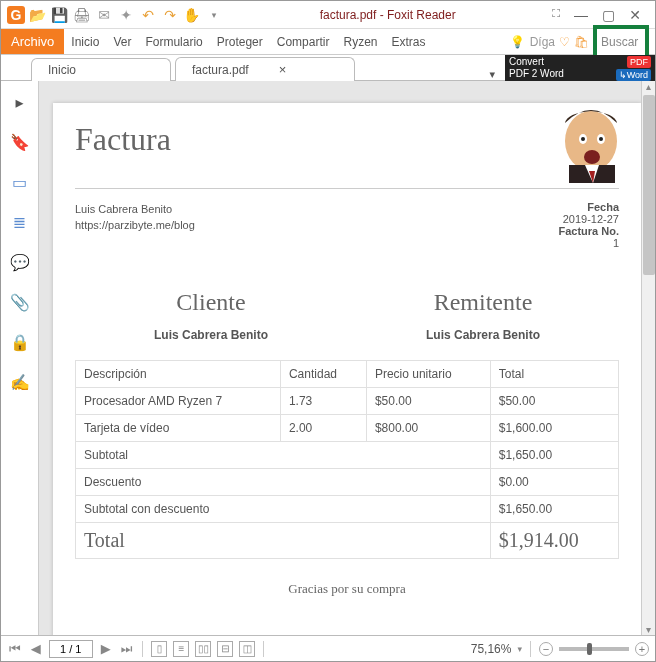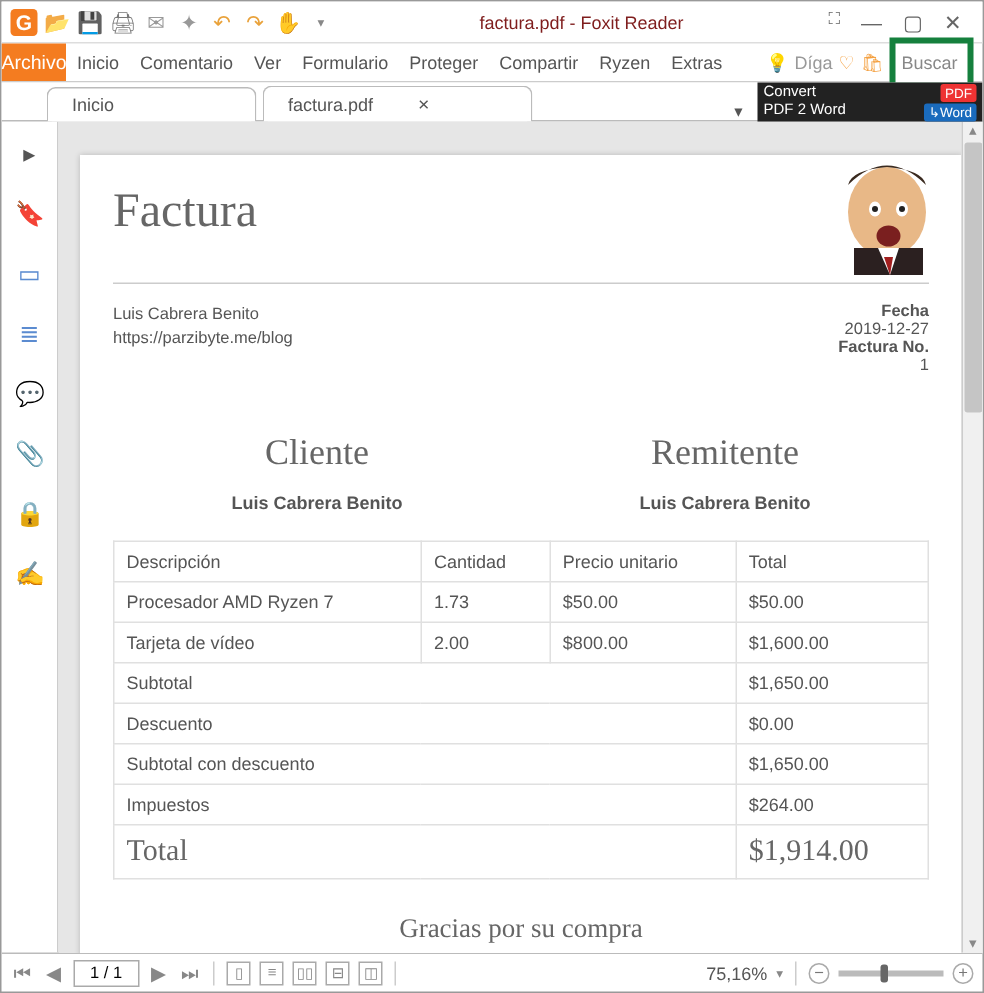--- a/index.html
+++ b/index.html
@@ -8,21 +8,21 @@
 
 .titlebar { height: 28px; background: #fff; display: flex; align-items: center; padding-left: 6px; border-bottom: 1px solid #ddd; }
 .titlebar .app-icons { display: flex; gap: 4px; align-items: center; }
 .titlebar .app-icons span { width: 18px; height: 18px; display: inline-flex; align-items:center; justify-content:center; font-size: 14px; }
 .titlebar .title { flex: 1; text-align: center; color: #7f1d1d; font-size: 12px; }
 .titlebar .win-ctrl { display: flex; gap: 14px; padding-right: 14px; color: #666; font-size: 14px; }
 .app-icon-foxit { background:#f47c20; color:#fff; font-weight:bold; font-size:10px; border-radius:3px; padding: 1px 3px;}
 
 
 .menubar { height: 26px; display: flex; align-items: center; font-size: 12px; color: #555; border-bottom: 1px solid #ccc; }
-.menubar .archivo { background: #f47c20; color: #fff; padding: 5px 0; font-size: 13px; }
+.menubar .archivo { background: #f47c20; color: #fff; padding: 5px 10px; font-size: 13px; }
 .menubar .menuitem { padding: 5px 7px; cursor: default; }
 .menubar .right { margin-left: auto; display: flex; align-items: center; gap: 4px; padding-right: 6px; }
 .search-box { border: 4px solid #15803d; height: 20px; width: 56px; font-size: 12px; padding: 13px 4px; color:#888; }
 
 
 .tabrow-wrap { position: relative; height: 26px; border-bottom: 1px solid #bbb; background:#fff; }
 .tabrow { display: flex; align-items: flex-end; height: 26px; padding-left: 30px; }
 .tab { border: 1px solid #bbb; border-bottom: none; padding: 4px 16px; font-size: 12px; background: #fff; border-top-left-radius: 6px; border-top-right-radius: 6px; margin-right: 4px; display:flex; align-items:center; gap:30px; color:#555;}
 .tab .close { color:#555;font-size:13px; }
 .promo { position: absolute; right: 0; top: 0; width: 150px; height: 26px; background: #222; color: #fff; font-size: 10px; padding: 1px 4px; line-height: 12px; }
@@ -45,21 +45,21 @@
 .cols { display: flex; margin-top: 40px; }
 .col { flex: 1; text-align: center; }
 .col .t { font-family: "Times New Roman", serif; font-size: 24px; color: #666; margin-bottom: 12px; }
 .col .n { font-family: Arial; font-weight: bold; font-size: 12px; color: #555; }
 
 table.inv { width: 100%; border-collapse: collapse; margin-top: 18px; font-family: Arial; font-size: 12px; color:#555; }
 table.inv th, table.inv td { border: 1px solid #e0e0e0; padding: 6px 8px; text-align: left; }
 table.inv th { font-weight: normal; background:#fff; }
 .tot-label { text-align: right; }
 .total-row td { font-family: "Times New Roman", serif; font-size: 20px; color:#666; padding-top:10px; padding-bottom:10px; }
-.thanks { text-align: center; font-family: "Times New Roman", serif; font-size: 18px; color: #666; margin-top: 22px; }
+.thanks { text-align: center; font-family: "Times New Roman", serif; font-size: 13px; color: #666; margin-top: 22px; }
 
 
 .statusbar { height: 26px; border-top: 1px solid #bbb; display: flex; align-items: center; font-size: 12px; color: #555; padding: 0 6px; gap: 6px; }
 .statusbar .sep { width: 1px; height: 16px; background: #ccc; margin: 0 2px; }
 .statusbar input.pg { width: 44px; height: 18px; border: 1px solid #aaa; text-align: center; font-size: 11px; }
 .statusbar .nav { font-size: 13px; color: #888; padding: 0 2px; }
 .zoom-slider { width: 70px; height: 4px; background: #bbb; position: relative; display:inline-block; }
 .zoom-slider::before { content:""; width:5px; height:12px; background:#666; position:absolute; left:28px; top:-4px; border-radius:2px;}
 .viewbtn { width: 16px; height:16px; border:1px solid #aaa; display:inline-flex; align-items:center; justify-content:center; font-size:10px; color:#888;}
 .scrollv { position:absolute; right:0; top:80px; bottom:26px; width:14px; background:#f0f0f0; border-left:1px solid #ccc; }
@@ -88,21 +88,20 @@
     <span style="font-size:11px">⛶</span>
     <span>—</span>
     <span>▢</span>
     <span>✕</span>
   </div>
 </div>
 
 <div class="menubar">
   <div class="archivo">Archivo</div>
   <div class="menuitem">Inicio</div>
-  <div class="menuitem">Comentario</div>
   <div class="menuitem">Ver</div>
   <div class="menuitem">Formulario</div>
   <div class="menuitem">Proteger</div>
   <div class="menuitem">Compartir</div>
   <div class="menuitem">Ryzen</div>
   <div class="menuitem">Extras</div>
   <div class="right">
     <span style="color:#dca">💡</span>
     <span style="color:#999">Díga</span>
     <span style="color:#f4a040">♡</span>
@@ -204,24 +203,20 @@
               <td>$1,650.00</td>
             </tr>
         <tr>
               <td colspan="3" class="tot-label">Descuento</td>
               <td>$0.00</td>
             </tr>
         <tr>
               <td colspan="3" class="tot-label">Subtotal con descuento</td>
               <td>$1,650.00</td>
             </tr>
-        <tr>
-              <td colspan="3" class="tot-label">Impuestos</td>
-              <td>$264.00</td>
-            </tr>
         <tr class="total-row">
               <td colspan="3" class="tot-label">Total</td>
               <td>$1,914.00</td>
             </tr>
       </tbody>
         </table>
       <div class="thanks">Gracias por su compra</div>
     </div>
   </div>
 </div>

